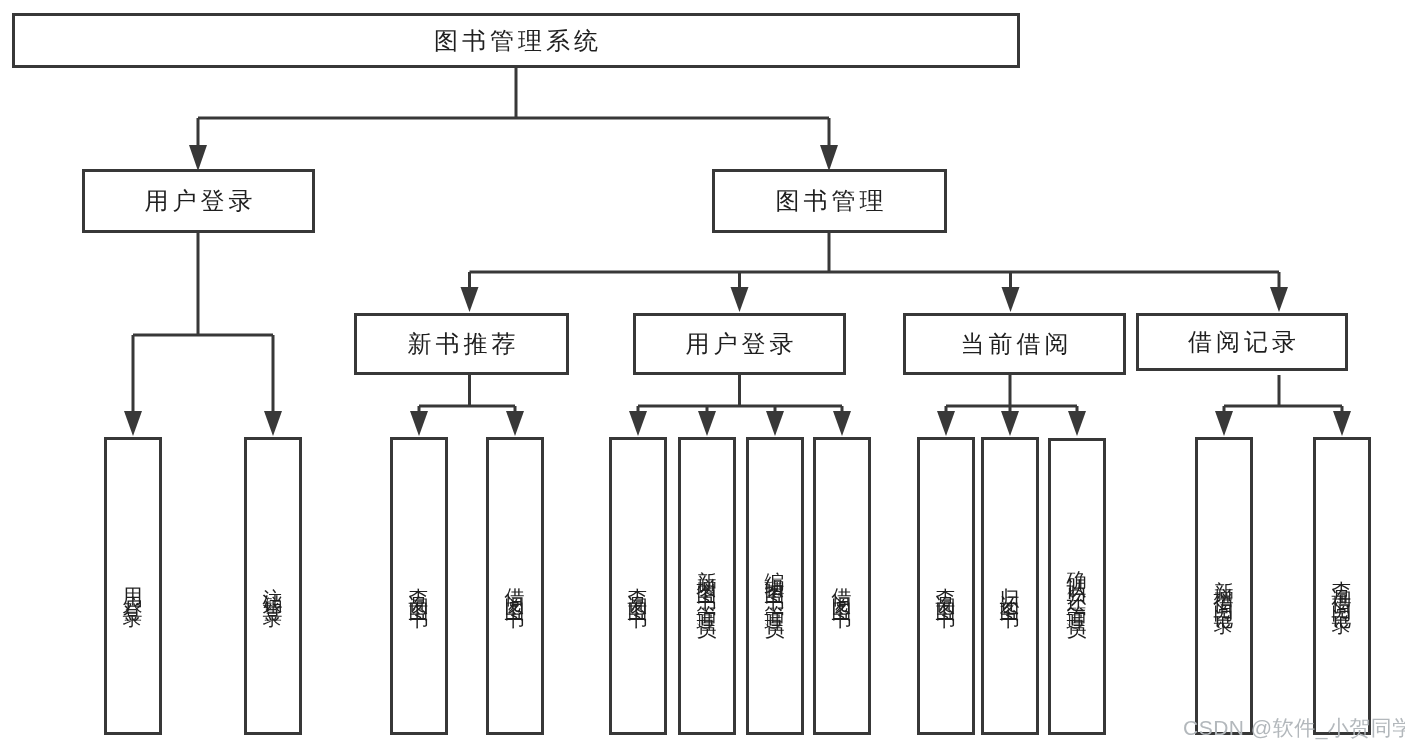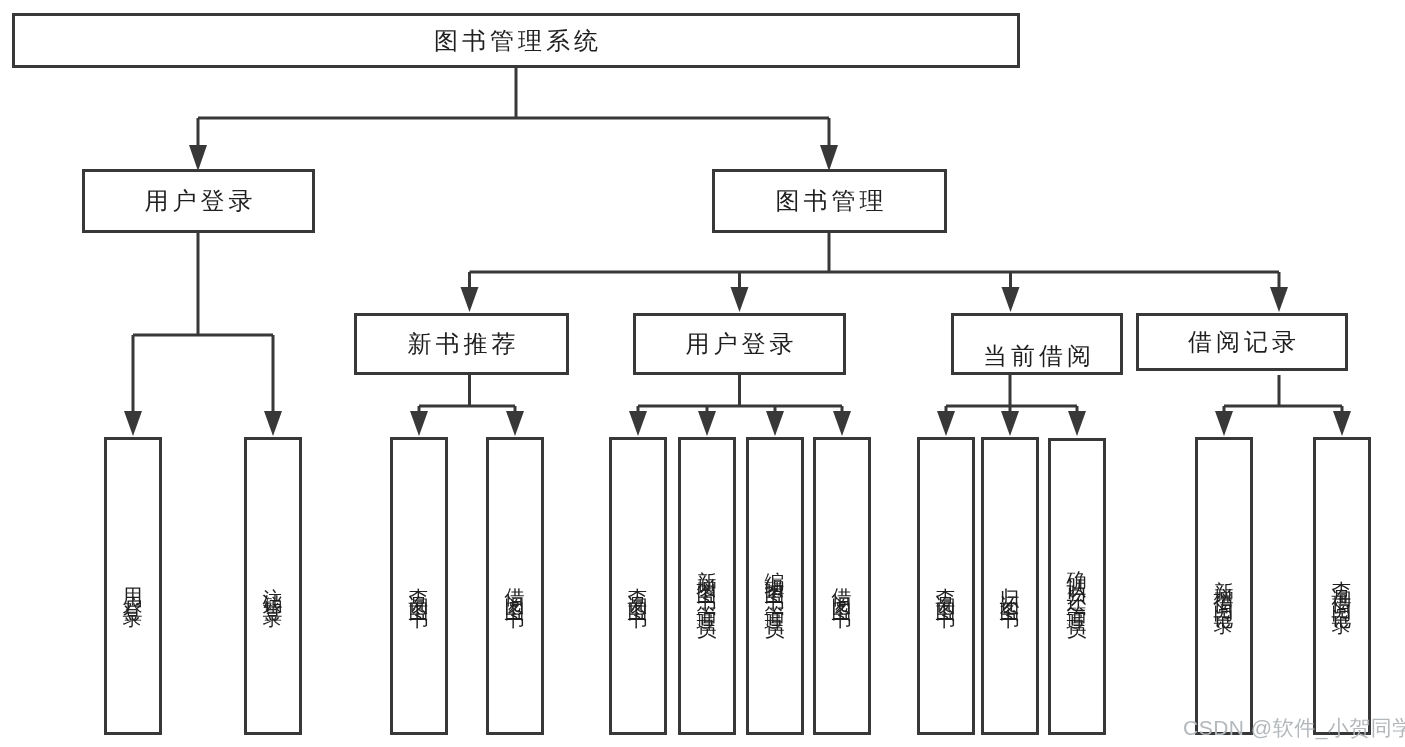--- a/index.html
+++ b/index.html
@@ -138,21 +138,21 @@
   <div class="box" style="left:712px; top:169px; width:235px; height:64px;">
     <span class="hlabel">图书管理</span>
   </div>
 
   <div class="box" style="left:354px; top:313px; width:215px; height:62px;">
     <span class="hlabel">新书推荐</span>
   </div>
   <div class="box" style="left:633px; top:313px; width:213px; height:62px;">
     <span class="hlabel">用户登录</span>
   </div>
-  <div class="box" style="left:951px; top:313px; width:172px; height:62px;align-items:flex-end;">
+  <div class="box" style="left:903px; top:313px; width:223px; height:62px;">
     <span class="hlabel">当前借阅</span>
   </div>
   <div class="box" style="left:1136px; top:313px; width:212px; height:58px;">
     <span class="hlabel">借阅记录</span>
   </div>
 
   <div class="box" style="left:104px; top:437px; width:58px; height:298px;">
     <span class="vlabel">用户登录</span>
   </div>
   <div class="box" style="left:244px; top:437px; width:58px; height:298px;">

